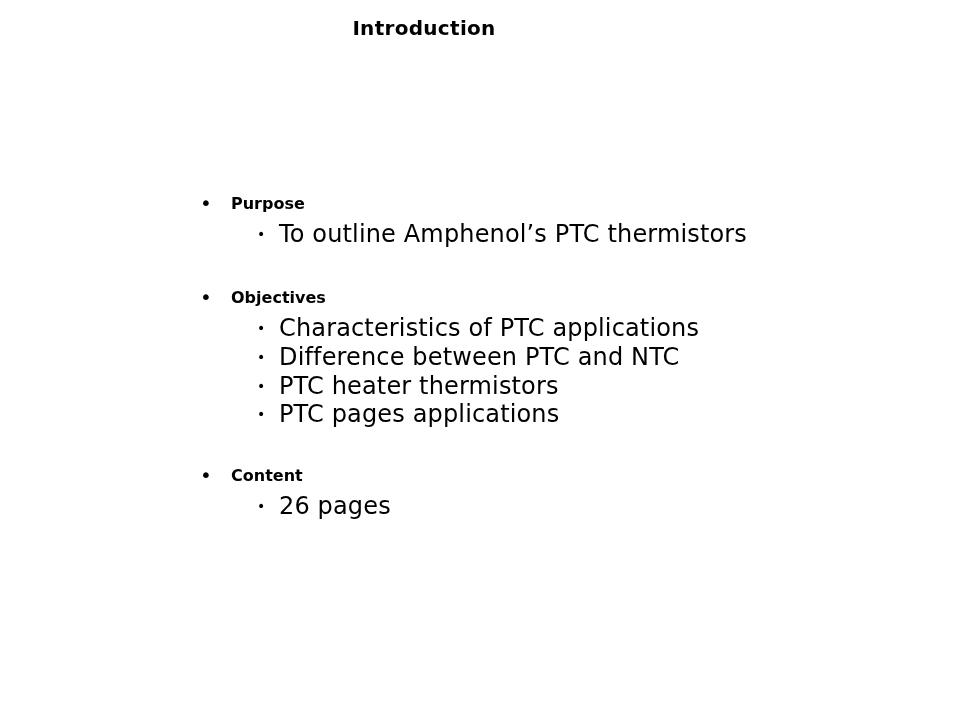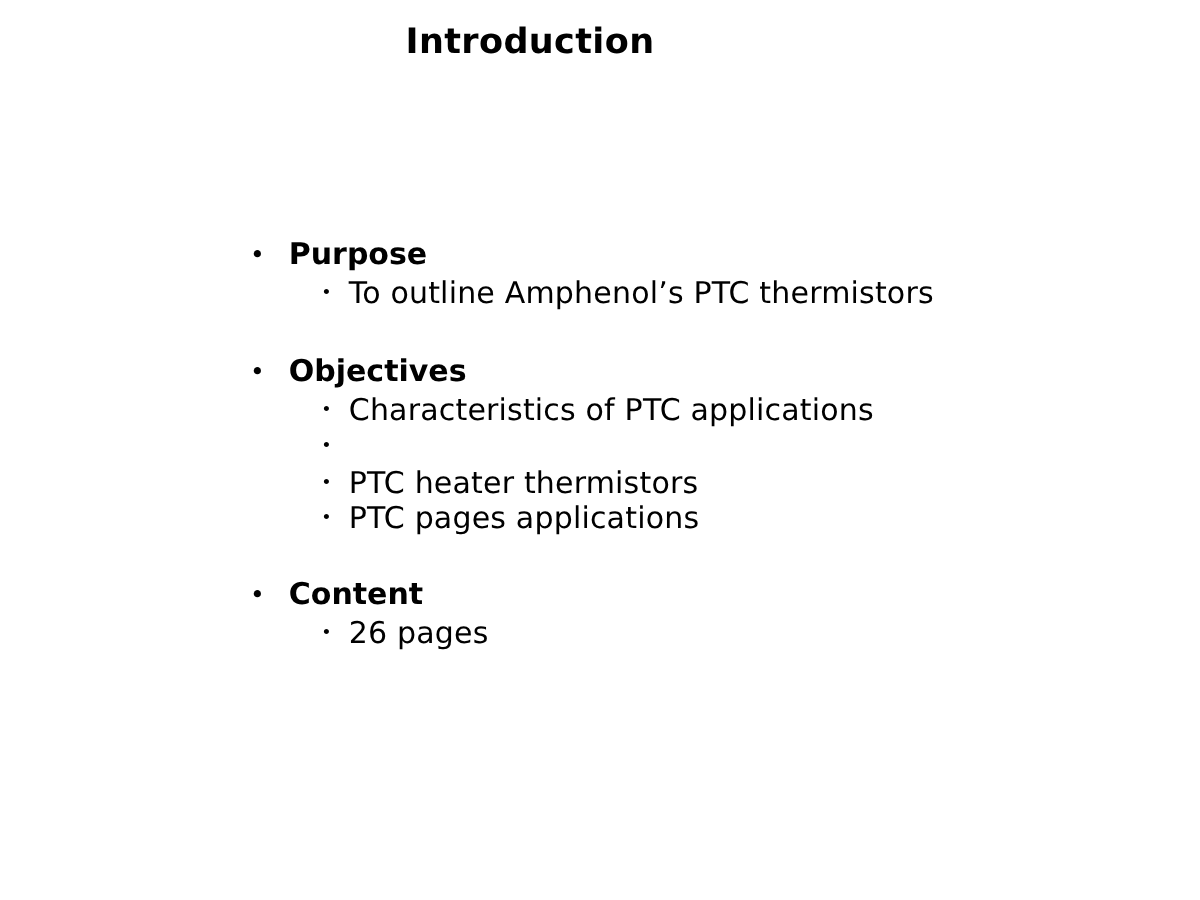--- a/index.html
+++ b/index.html
@@ -2,28 +2,28 @@
 <html><head>
 <meta charset="utf-8">
 <style>
   html, body { margin: 0; padding: 0; }
   body {
     width: 960px; height: 720px; background: #ffffff; position: relative; overflow: hidden;
     font-family: "DejaVu Sans", sans-serif; color: #000;
   }
   .title {
     position: absolute; top: 16px; left: 0; width: 848px; text-align: center;
-    font-size: 28px; font-weight: bold; letter-spacing: 0.3px;
+    font-size: 20px; font-weight: bold; letter-spacing: 0.3px;
   }
   .section { position: absolute; left: 200px; }
   .head {
     display: flex; align-items: center; height: 34px;
   }
   .head .bullet { width: 31px; font-size: 20px; line-height: 1; }
-  .head .label { font-size: 24px; font-weight: bold; }
+  .head .label { font-size: 16px; font-weight: bold; }
   .sub {
     display: flex; align-items: center; height: 28.7px; padding-left: 57px;
   }
   .sub .bullet { width: 22px; font-size: 14px; line-height: 1; }
   .sub .text { font-size: 24px; letter-spacing: 0.15px; }
 </style>
 </head>
 <body>
 
 <div class="title">Introduction</div>
@@ -43,20 +43,21 @@
   <div class="head">
     <span class="bullet">•</span>
     <span class="label">Objectives</span>
   </div>
   <div class="sub">
     <span class="bullet">•</span>
     <span class="text">Characteristics of PTC applications</span>
   </div>
   <div class="sub">
     <span class="bullet">•</span>
+    <span class="text">Difference between PTC and NTC</span>
   </div>
   <div class="sub">
     <span class="bullet">•</span>
     <span class="text">PTC heater thermistors</span>
   </div>
   <div class="sub">
     <span class="bullet">•</span>
     <span class="text">PTC pages applications</span>
   </div>
 </div>

